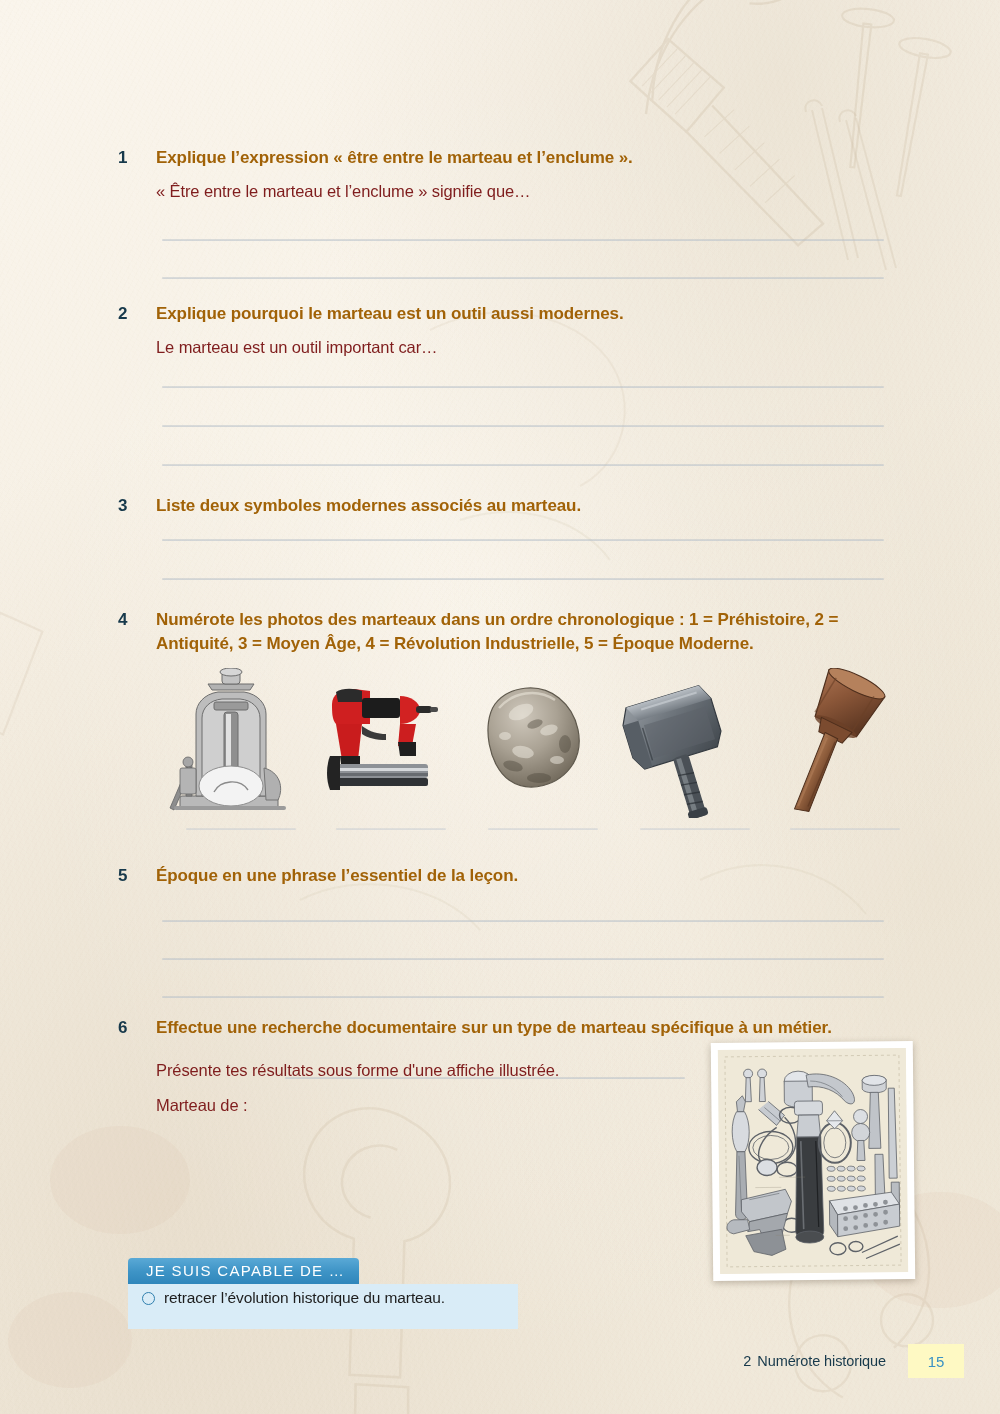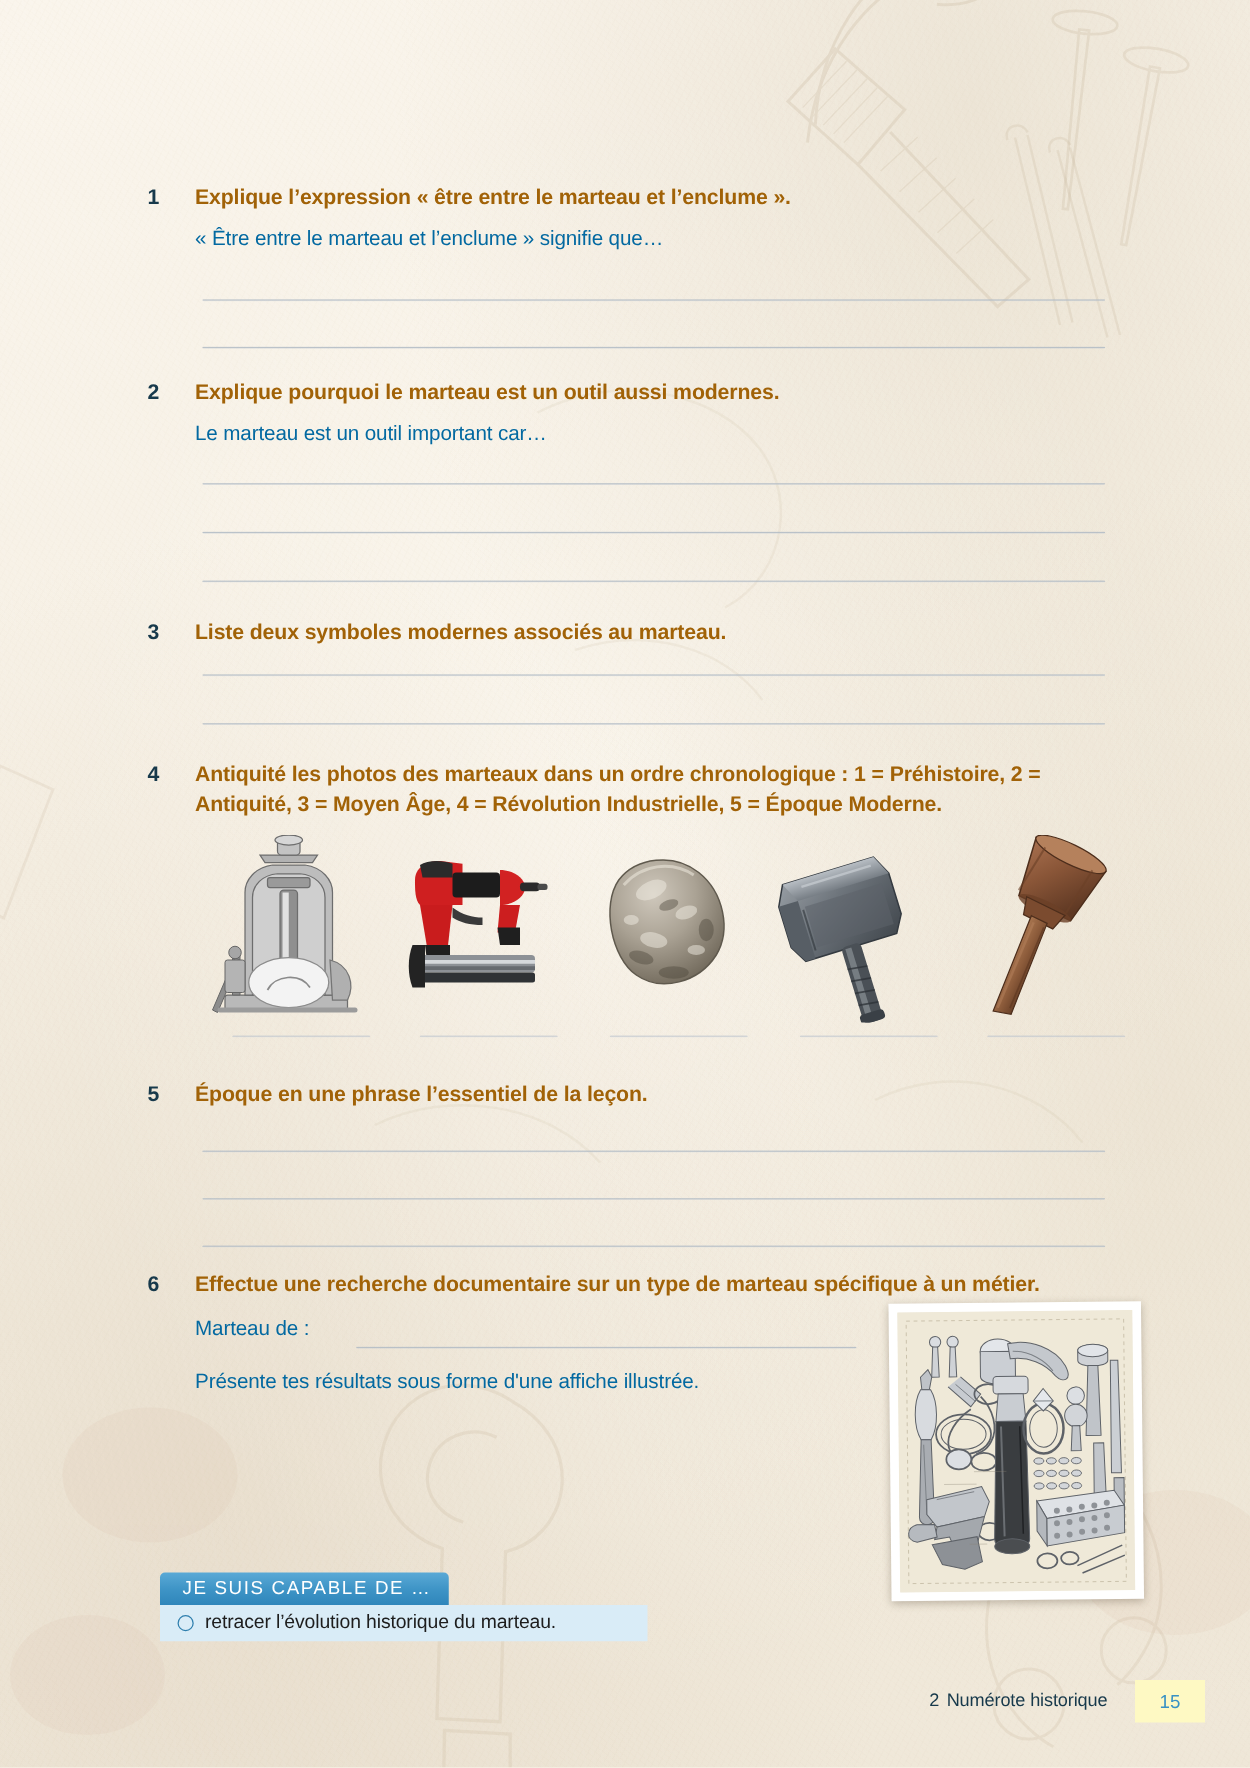--- a/index.html
+++ b/index.html
@@ -75,21 +75,21 @@
     font-size: 17px;
     line-height: 23.5px;
     color: #a16207;
     font-weight: bold;
     letter-spacing: -0.1px;
   }
   .ex-text .light { font-weight: bold; }
   .ex-prompt {
     margin-left: 38px;
     font-size: 16.5px;
-    color: #0369a1;
+    color: #7f1d1d;
     font-weight: normal;
     line-height: 23px;
     letter-spacing: -0.1px;
   }
 
   
   .rule {
     position: absolute;
     left: 162px;
     height: 2px;
@@ -157,21 +157,21 @@
     letter-spacing: 1.3px;
     padding: 4px 14px 5px 18px;
     border-radius: 4px 4px 0 0;
     font-weight: normal;
     white-space: nowrap;
   }
   .capable-row {
     background: #d9ecf7;
     display: flex;
     align-items: center;
-    padding: 5px 10px 6px 14px;
+    padding: 5px 10px 22px 14px;
     box-sizing: border-box;
     width: 390px;
   }
   .capable-bullet {
     width: 11px;
     height: 11px;
     border: 1.6px solid #2f7fae;
     border-radius: 50%;
     margin-right: 9px;
     flex: 0 0 11px;
@@ -329,21 +329,21 @@
       </div>
     </div>
   </div>
   <div class="rule" style="top:539px;"></div>
   <div class="rule" style="top:578px;"></div>
 
   <div class="ex" style="top:608px;">
     <div class="ex-head">
       <div class="ex-num">4</div>
       <div class="ex-text">
-        <span>Antiquité</span><span class="light"> les photos des marteaux dans un ordre chronologique&nbsp;: 1 = Préhistoire, 2 = Antiquité, 3 = Moyen Âge, 4 = Révolution Industrielle, 5 = Époque Moderne.</span>
+        <span>Numérote</span><span class="light"> les photos des marteaux dans un ordre chronologique&nbsp;: 1 = Préhistoire, 2 = Antiquité, 3 = Moyen Âge, 4 = Révolution Industrielle, 5 = Époque Moderne.</span>
       </div>
     </div>
   </div>
 
   <div class="hammers">
 
     <div class="hammer-slot" style="left:12px;">
       <svg viewBox="0 0 135 150" width="135" height="150">
         <g fill="#a7a7a7" stroke="#6d6d6d" stroke-width="1">
           <rect x="18" y="128" width="98" height="12" rx="2" fill="#b9b9b9"></rect>
@@ -506,22 +506,22 @@
   <div class="rule" style="top:958px;"></div>
   <div class="rule" style="top:996px;"></div>
 
   <div class="ex" style="top:1016px;width:770px;">
     <div class="ex-head">
       <div class="ex-num">6</div>
       <div class="ex-text">
         <span>Effectue</span><span class="light"> une recherche documentaire sur un type de marteau spécifique à un métier.</span>
       </div>
     </div>
+    <div class="ex-prompt" style="margin-top:19px;">Présente tes résultats sous forme d'une affiche illustrée.</div>
     <div class="ex-prompt" style="margin-top:12px;">Marteau de&nbsp;:</div>
-    <div class="ex-prompt" style="margin-top:19px;">Présente tes résultats sous forme d'une affiche illustrée.</div>
   </div>
   <div class="rule inline" style="top:1077px;"></div>
 
   <div class="poster">
     <div class="poster-inner">
       <svg viewBox="0 0 188 224" width="188" height="224">
         <rect x="0" y="0" width="188" height="224" fill="#efe9d8"></rect>
         <rect x="7" y="7" width="174" height="210" fill="none" stroke="#c6bda6" stroke-width="0.7" stroke-dasharray="3 3"></rect>
         <g stroke="#5e6268" fill="#cfd2d6" stroke-width="0.8">
 

